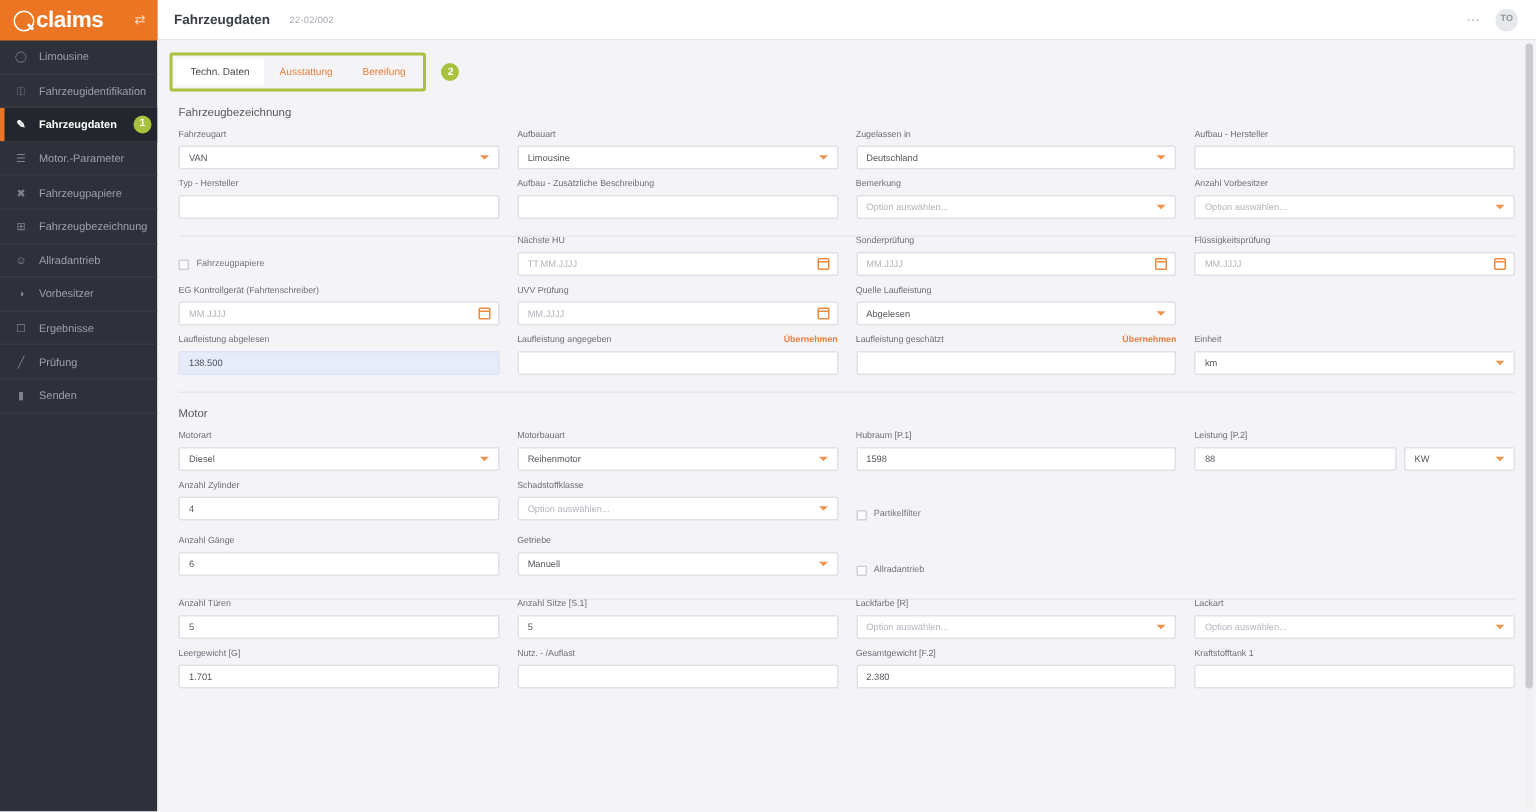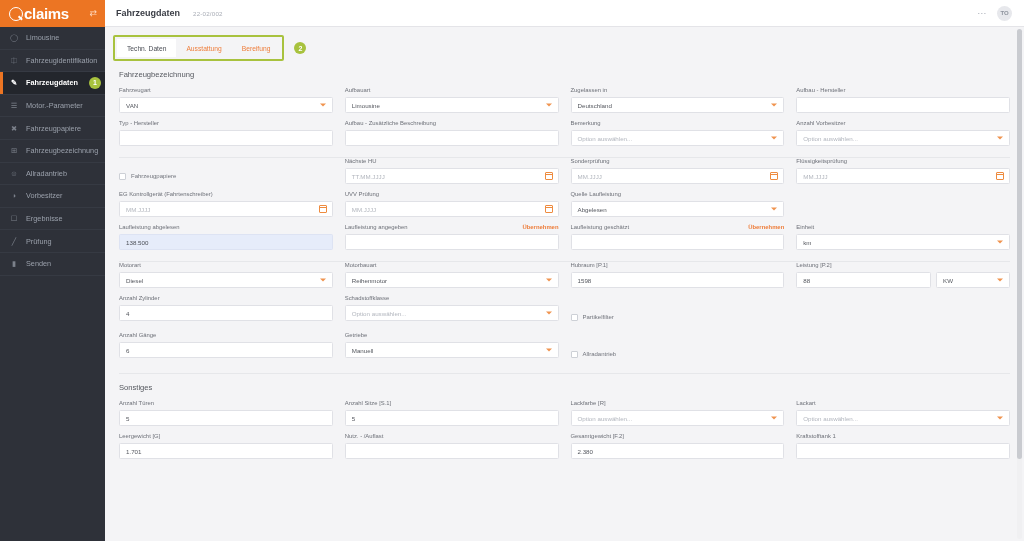--- a/index.html
+++ b/index.html
@@ -424,20 +424,21 @@
                   </div>
                   <div class="ctl">
                     <span>km</span>
                     <span class="caret"></span>
                   </div>
                 </div>
               </div>
             </div>
             <div class="divider"></div>
             <div class="section">
+              <div class="sec-title">Motor</div>
               <div class="grid">
                 <div class="field">
                   <div class="flabel">
                     <span>Motorart</span>
                   </div>
                   <div class="ctl">
                     <span>Diesel</span>
                     <span class="caret"></span>
                   </div>
                 </div>
@@ -513,21 +514,20 @@
                 </div>
                 <div class="check-field m2">
                   <span class="cbox"></span>
                   <span class="clabel">Allradantrieb</span>
                 </div>
                 <div></div>
               </div>
             </div>
             <div class="divider"></div>
             <div class="section">
-              <div class="sec-title">Sonstiges</div>
               <div class="grid">
                 <div class="field">
                   <div class="flabel">
                     <span>Anzahl Türen</span>
                   </div>
                   <div class="ctl">
                     <span>5</span>
                   </div>
                 </div>
                 <div class="field">

